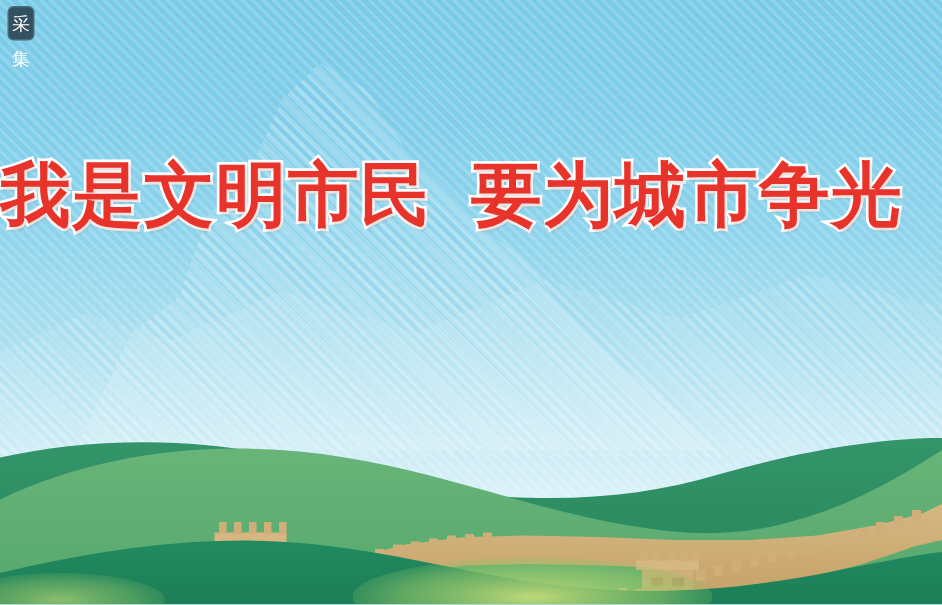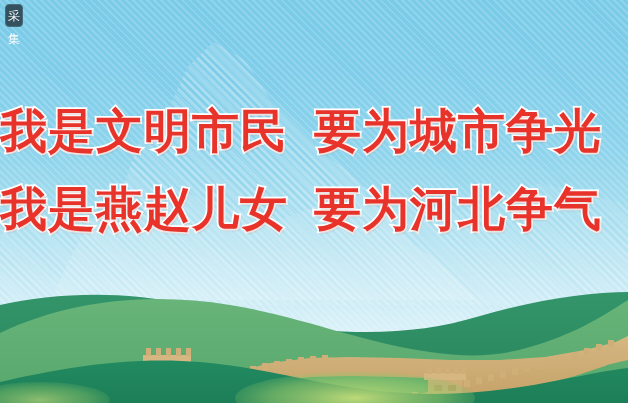--- a/index.html
+++ b/index.html
@@ -289,18 +289,17 @@
     <path d="M0,382 C60,368 130,356 200,362 C270,368 320,386 390,392
              C450,397 500,392 560,380 C590,374 610,370 628,368
              L628,403 L0,403 Z" fill="url(#gFront)"></path>
 
     <ellipse cx="355" cy="398" rx="120" ry="26" fill="url(#gGlow)"></ellipse>
     <ellipse cx="40" cy="400" rx="70" ry="18" fill="url(#gGlow)" opacity="0.7"></ellipse>
   </svg>
 
   <div class="slogan-block">
     <div class="slogan-line"><span>我是文明市民</span><span class="slogan-gap"></span><span>要为城市争光</span></div>
-    <div class="slogan-line"><span>我是燕赵儿女</span><span class="slogan-gap"></span><span>要为河北争气</span></div>
   </div>
 
   <div class="capture-button">采集</div>
 
 </div>
 
 </body></html>

